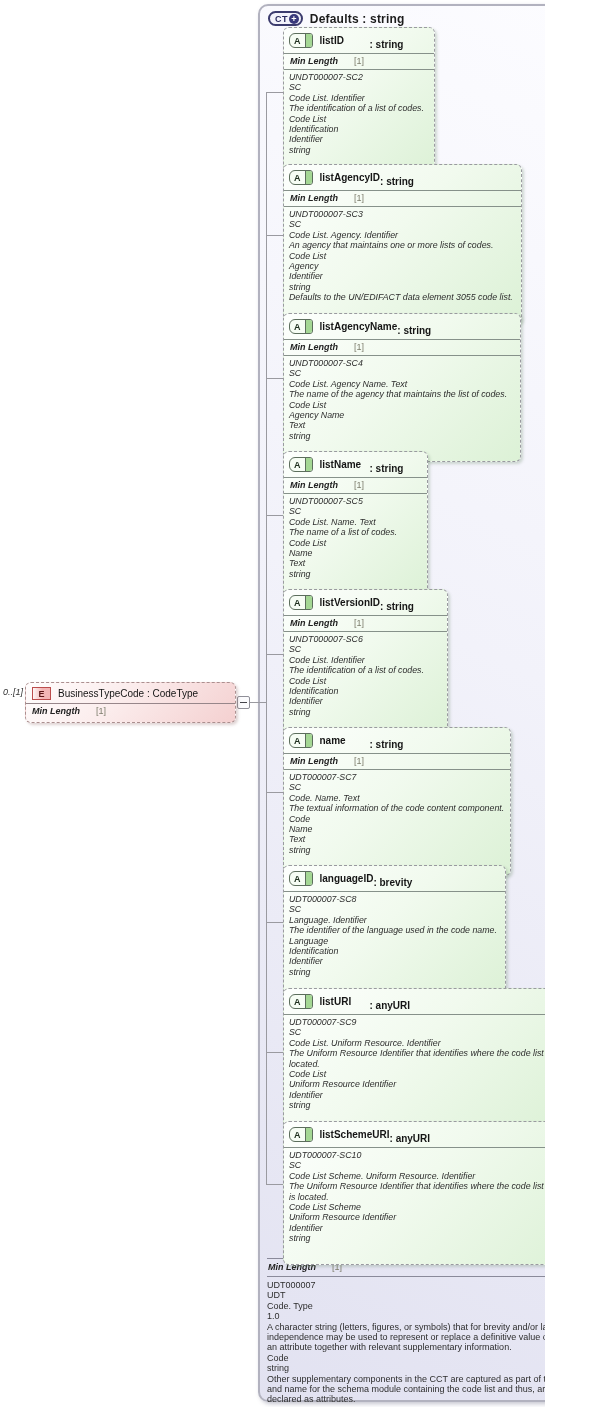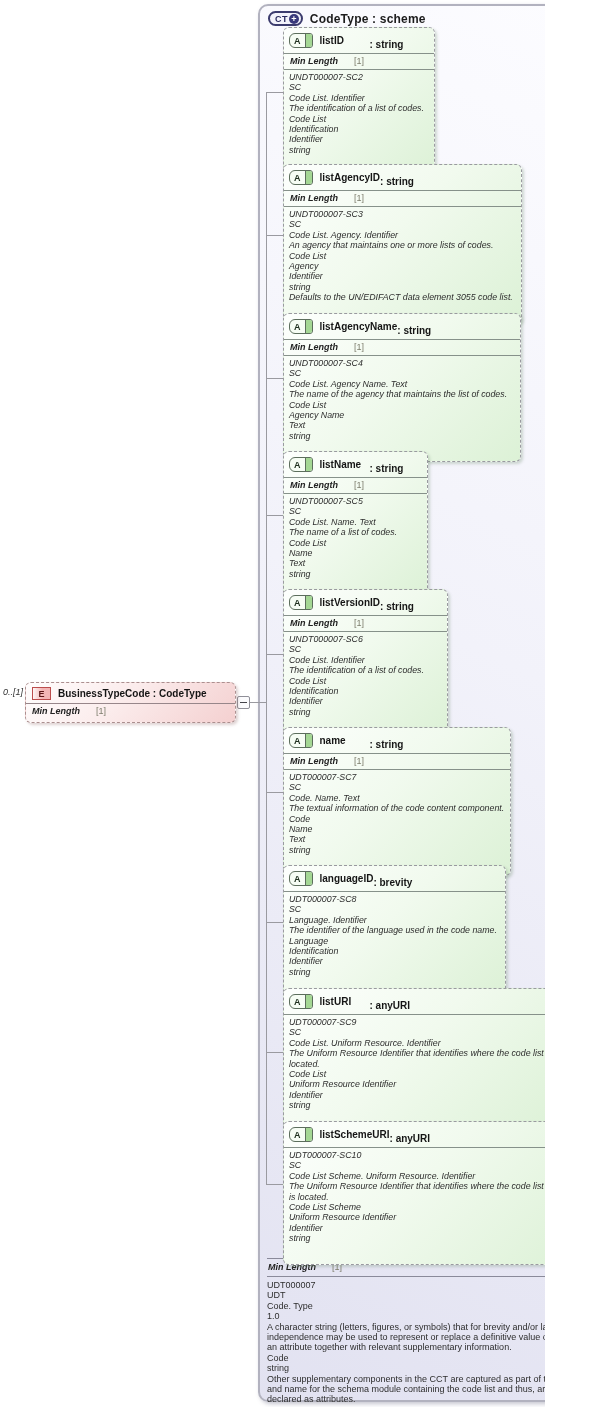--- a/index.html
+++ b/index.html
@@ -53,21 +53,21 @@
   .a7{top:865px;left:283px;width:223px;}
   .a8{top:988px;left:283px;width:281px;}
   .a9{top:1121px;left:283px;width:301px;}
 
   
   .elem-box{position:absolute;left:25px;top:682px;width:211px;height:41px;box-sizing:border-box;
             border:1px dashed #ab8f8f;border-radius:6px;
             background:linear-gradient(135deg,#fffdfd 0%,#fbecec 45%,#f4d0d0 100%);
             box-shadow:2px 2px 3px rgba(150,110,110,.30);}
   .elem-head{display:flex;align-items:center;padding:4px 6px 3px 6px;border-bottom:1px solid #97868a;}
-  .elem-title{font-size:10px;font-weight:bold;color:#151515;}
+  .elem-title{font-size:10px;font-weight:normal;color:#151515;}
   .badge-e{display:inline-block;width:19px;height:13px;border:1px solid #bb4d4d;box-sizing:border-box;
            background:linear-gradient(to right,#fff6f6 0%,#f3b6b6 55%);
            color:#5c1717;font-weight:bold;font-size:9px;text-align:center;line-height:12px;margin-right:7px;}
   .elem-box .facet-row{padding:2px 6px 0 6px;}
   .cardinality{position:absolute;left:3px;top:687px;font-size:9px;font-style:italic;color:#333;}
 
   
   .wire{position:absolute;background:#9a9aa0;}
   .wire-elem{left:250px;top:702px;width:17px;height:1px;}
   .rail{position:absolute;left:266px;top:92px;width:1px;height:1093px;background:#9a9aa0;}
@@ -82,21 +82,21 @@
 <body>
 
 <div id="stage">
 
   <div class="ct-box">
     <div class="ct-head">
       <span class="badge-ct">
         <span class="ct-txt">CT</span>
         <span class="ct-plus">+</span>
       </span>
-      <span class="ct-title">CodeType : scheme</span>
+      <span class="ct-title">Defaults : string</span>
     </div>
     <div class="ct-footer">
       <div class="facet-row">
         <span class="facet-label">Min Length</span>
         <span class="facet-value">[1]</span>
       </div>
       <div class="doc">UDT000007
 UDT
 Code. Type
 1.0

